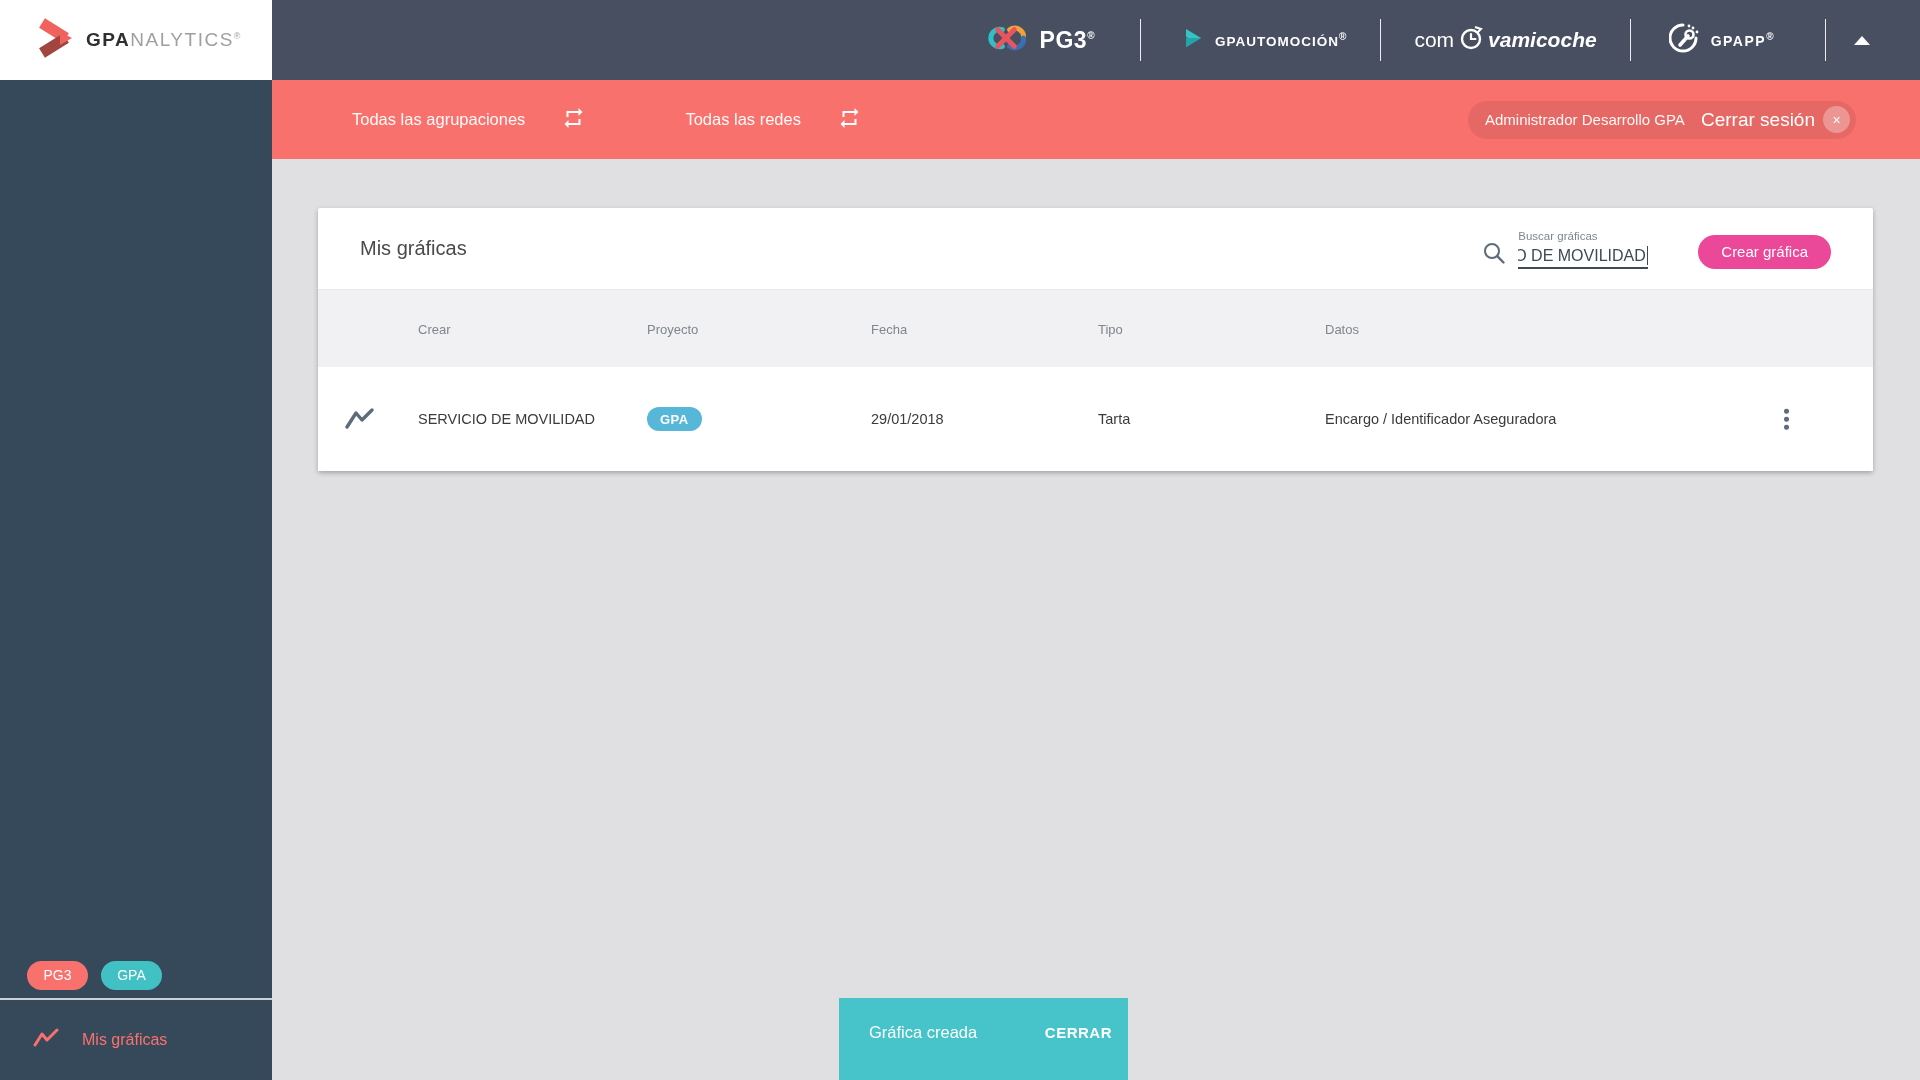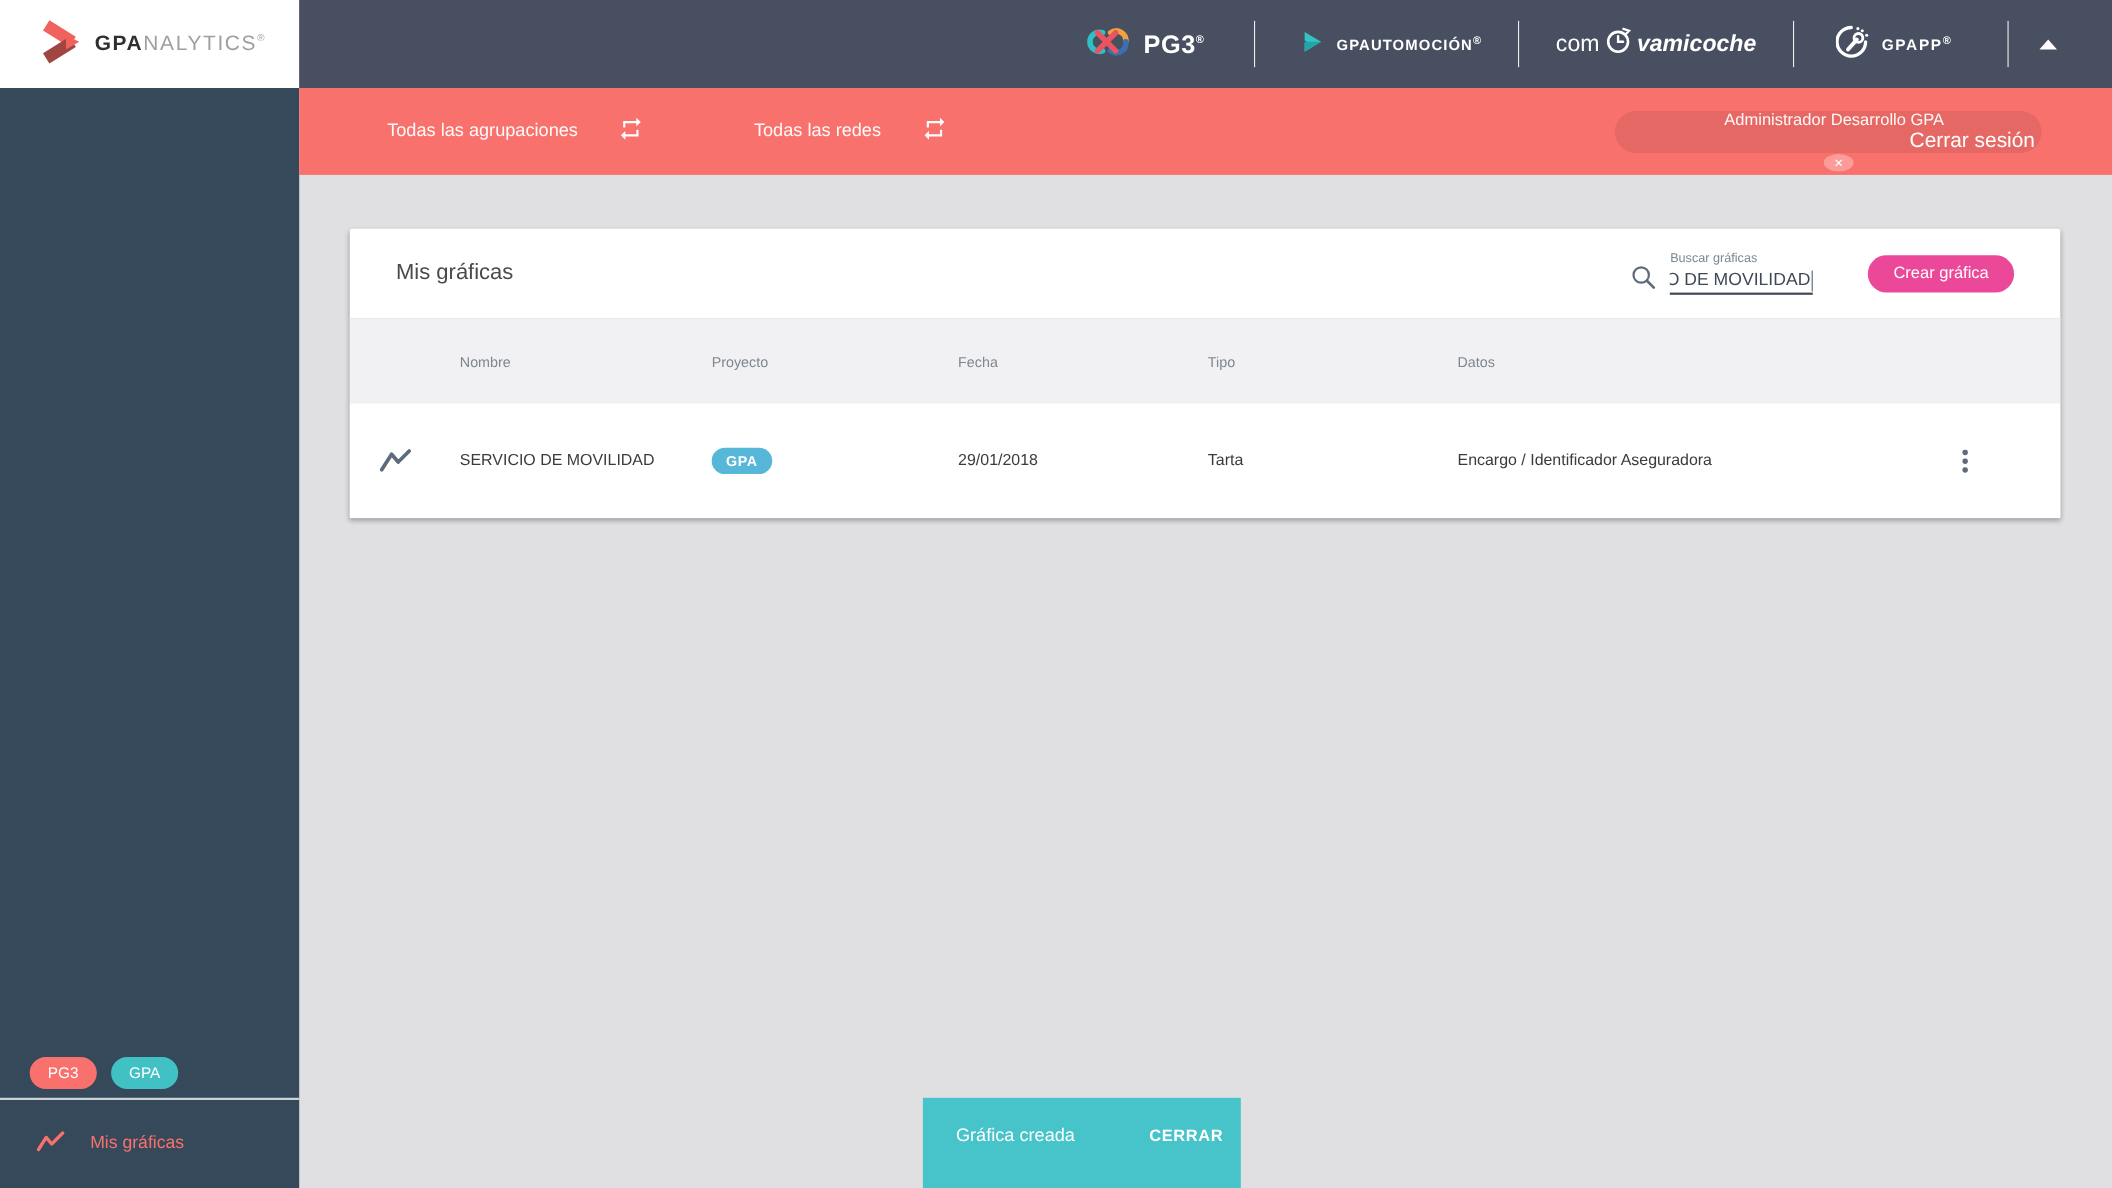--- a/index.html
+++ b/index.html
@@ -49,32 +49,32 @@
   .m-l50 { margin-left:50px; } .m-r28 { margin-right:28px; }
 
   
   .filterbar { position:absolute; left:272px; top:80px; right:0; height:79px; background:#f9716d;
                display:flex; align-items:center; color:#fff; }
   .filter-label { font-size:16.5px; color:rgba(255,255,255,0.97); }
   .fl-1 { margin-left:80px; }
   .fl-2 { margin-left:99px; }
   .swap-icon { margin-left:36px; cursor:pointer; }
   .user-pill { margin-left:auto; margin-right:64px; width:388px; height:38px; border-radius:19px;
-               background:rgba(0,0,0,0.08); display:flex; align-items:center; padding:0 6px 0 17px;flex-direction:column; }
+               background:rgba(0,0,0,0.08); display:flex; align-items:center; padding:0 6px 0 17px; }
   .user-name { font-size:15px; color:rgba(255,255,255,0.95); }
   .logout { margin-left:auto; font-size:19px; color:#fff; cursor:pointer; }
   .logout-x { width:27px; height:27px; border-radius:50%; background:rgba(255,255,255,0.3); margin-left:8px;
               display:flex; align-items:center; justify-content:center; font-size:14px; color:#fff; cursor:pointer; }
 
   
   .card { position:absolute; left:318px; top:208px; width:1555px; background:#fff; border-radius:2px;
           box-shadow:0 2px 5px rgba(0,0,0,0.28); }
   .card-header { height:81px; display:flex; align-items:center; padding:0 42px; }
   .card-title { font-size:20px; color:#4a4a4a; }
-  .search-group { margin-left:auto; display:flex; align-items:center; }
+  .search-group { margin-left:auto; display:flex; align-items:flex-end; }
   .search-icon { margin-right:12px; margin-top:12px; cursor:pointer; }
   .search-field { width:130px; position:relative; }
   .search-label { font-size:11.5px; color:#7c8794; margin-bottom:3px; }
   .search-value { display:flex; justify-content:flex-end; align-items:center; overflow:hidden;
                   white-space:nowrap; font-size:16px; color:#3e4956; height:24px;
                   border-bottom:2px solid #3e4956; cursor:text; }
   .caret { display:inline-block; width:1.5px; height:19px; background:#3e4956; margin-left:1px; flex:none; }
   .create-btn { margin-left:50px; height:34px; border:none; border-radius:17px; background:#ec4899;
                 color:#fff; font-size:15px; font-family:inherit; padding:0 23px; cursor:pointer; }
 
@@ -230,21 +230,21 @@
         <div class="search-value">
           <span>O DE MOVILIDAD</span>
             <span class="caret"></span>
         </div>
       </div>
       <button class="create-btn">Crear gráfica</button>
     </div>
   </div>
 
   <div class="thead">
-    <span class="cell c-nombre">Nombre</span>
+    <span class="cell c-nombre">Crear</span>
     <span class="cell c-proyecto">Proyecto</span>
     <span class="cell c-fecha">Fecha</span>
     <span class="cell c-tipo">Tipo</span>
     <span class="cell c-datos">Datos</span>
   </div>
 
   <div class="trow">
     <span class="cell c-icon">
       <svg width="30" height="24" viewBox="0 0 30 24" style="display:block">
         <polyline points="3,20 12,6 18,13 28,3" fill="none" stroke="#5d6b7a" stroke-width="3.4" stroke-linecap="round" stroke-linejoin="round"></polyline>

